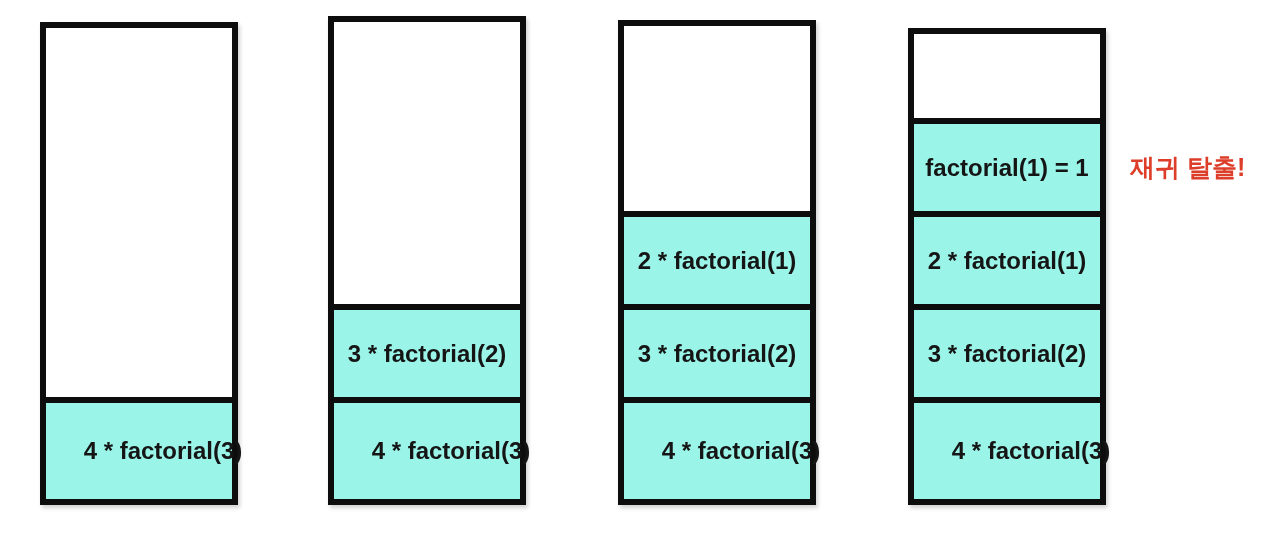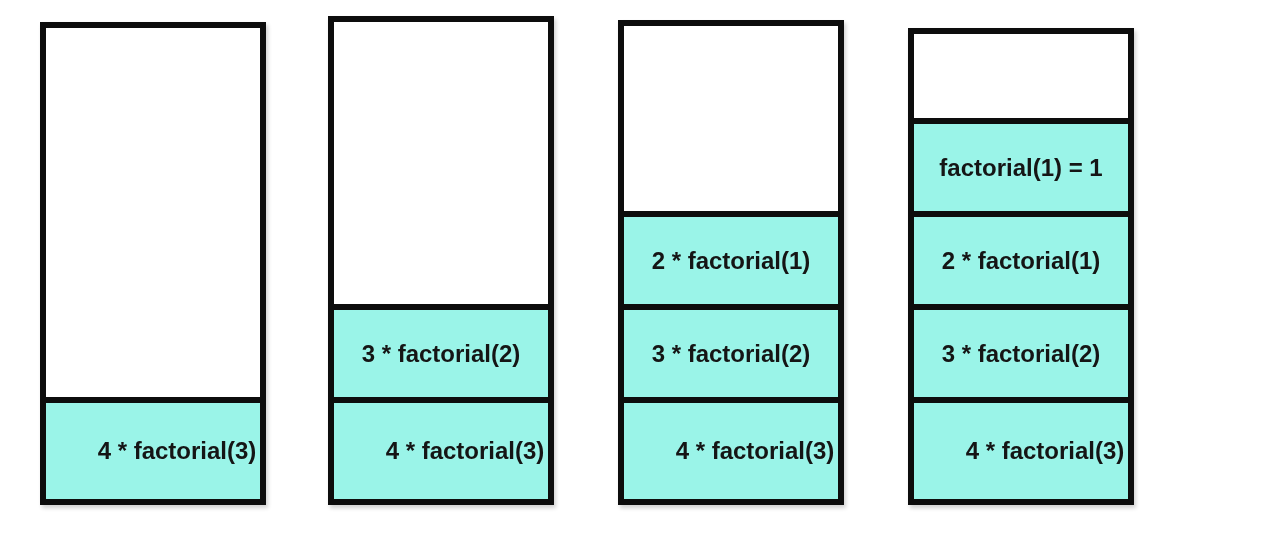--- a/index.html
+++ b/index.html
@@ -12,21 +12,21 @@
     font-family: "Liberation Sans", sans-serif;
   }
   .canvas {
     position: relative;
     width: 1280px;
     height: 548px;
     background: var(--bg, #ffffff);
   }
   .stack {
     position: absolute;
-    width: 226px;
+    width: 198px;
     box-sizing: border-box;
     border: 6px solid var(--border, #0d0d0d);
     background: #ffffff;
     display: flex;
     flex-direction: column;
     justify-content: flex-end;
     box-shadow: 2px 3px 4px rgba(0,0,0,0.18);
   }
   .stack-1 { left: 40px;  top: 22px; height: 483px; }
   .stack-2 { left: 328px; top: 16px; height: 489px; }
@@ -76,13 +76,14 @@
       <div class="frame">2 * factorial(1)</div>
       <div class="frame">3 * factorial(2)</div>
       <div class="frame">4 * factorial(3)</div>
     </div>
     <div class="stack stack-4">
       <div class="frame">factorial(1) = 1</div>
       <div class="frame">2 * factorial(1)</div>
       <div class="frame">3 * factorial(2)</div>
       <div class="frame">4 * factorial(3)</div>
     </div>
+    <div class="annotation">재귀 탈출!</div>
 </div>
 
 </body></html>

